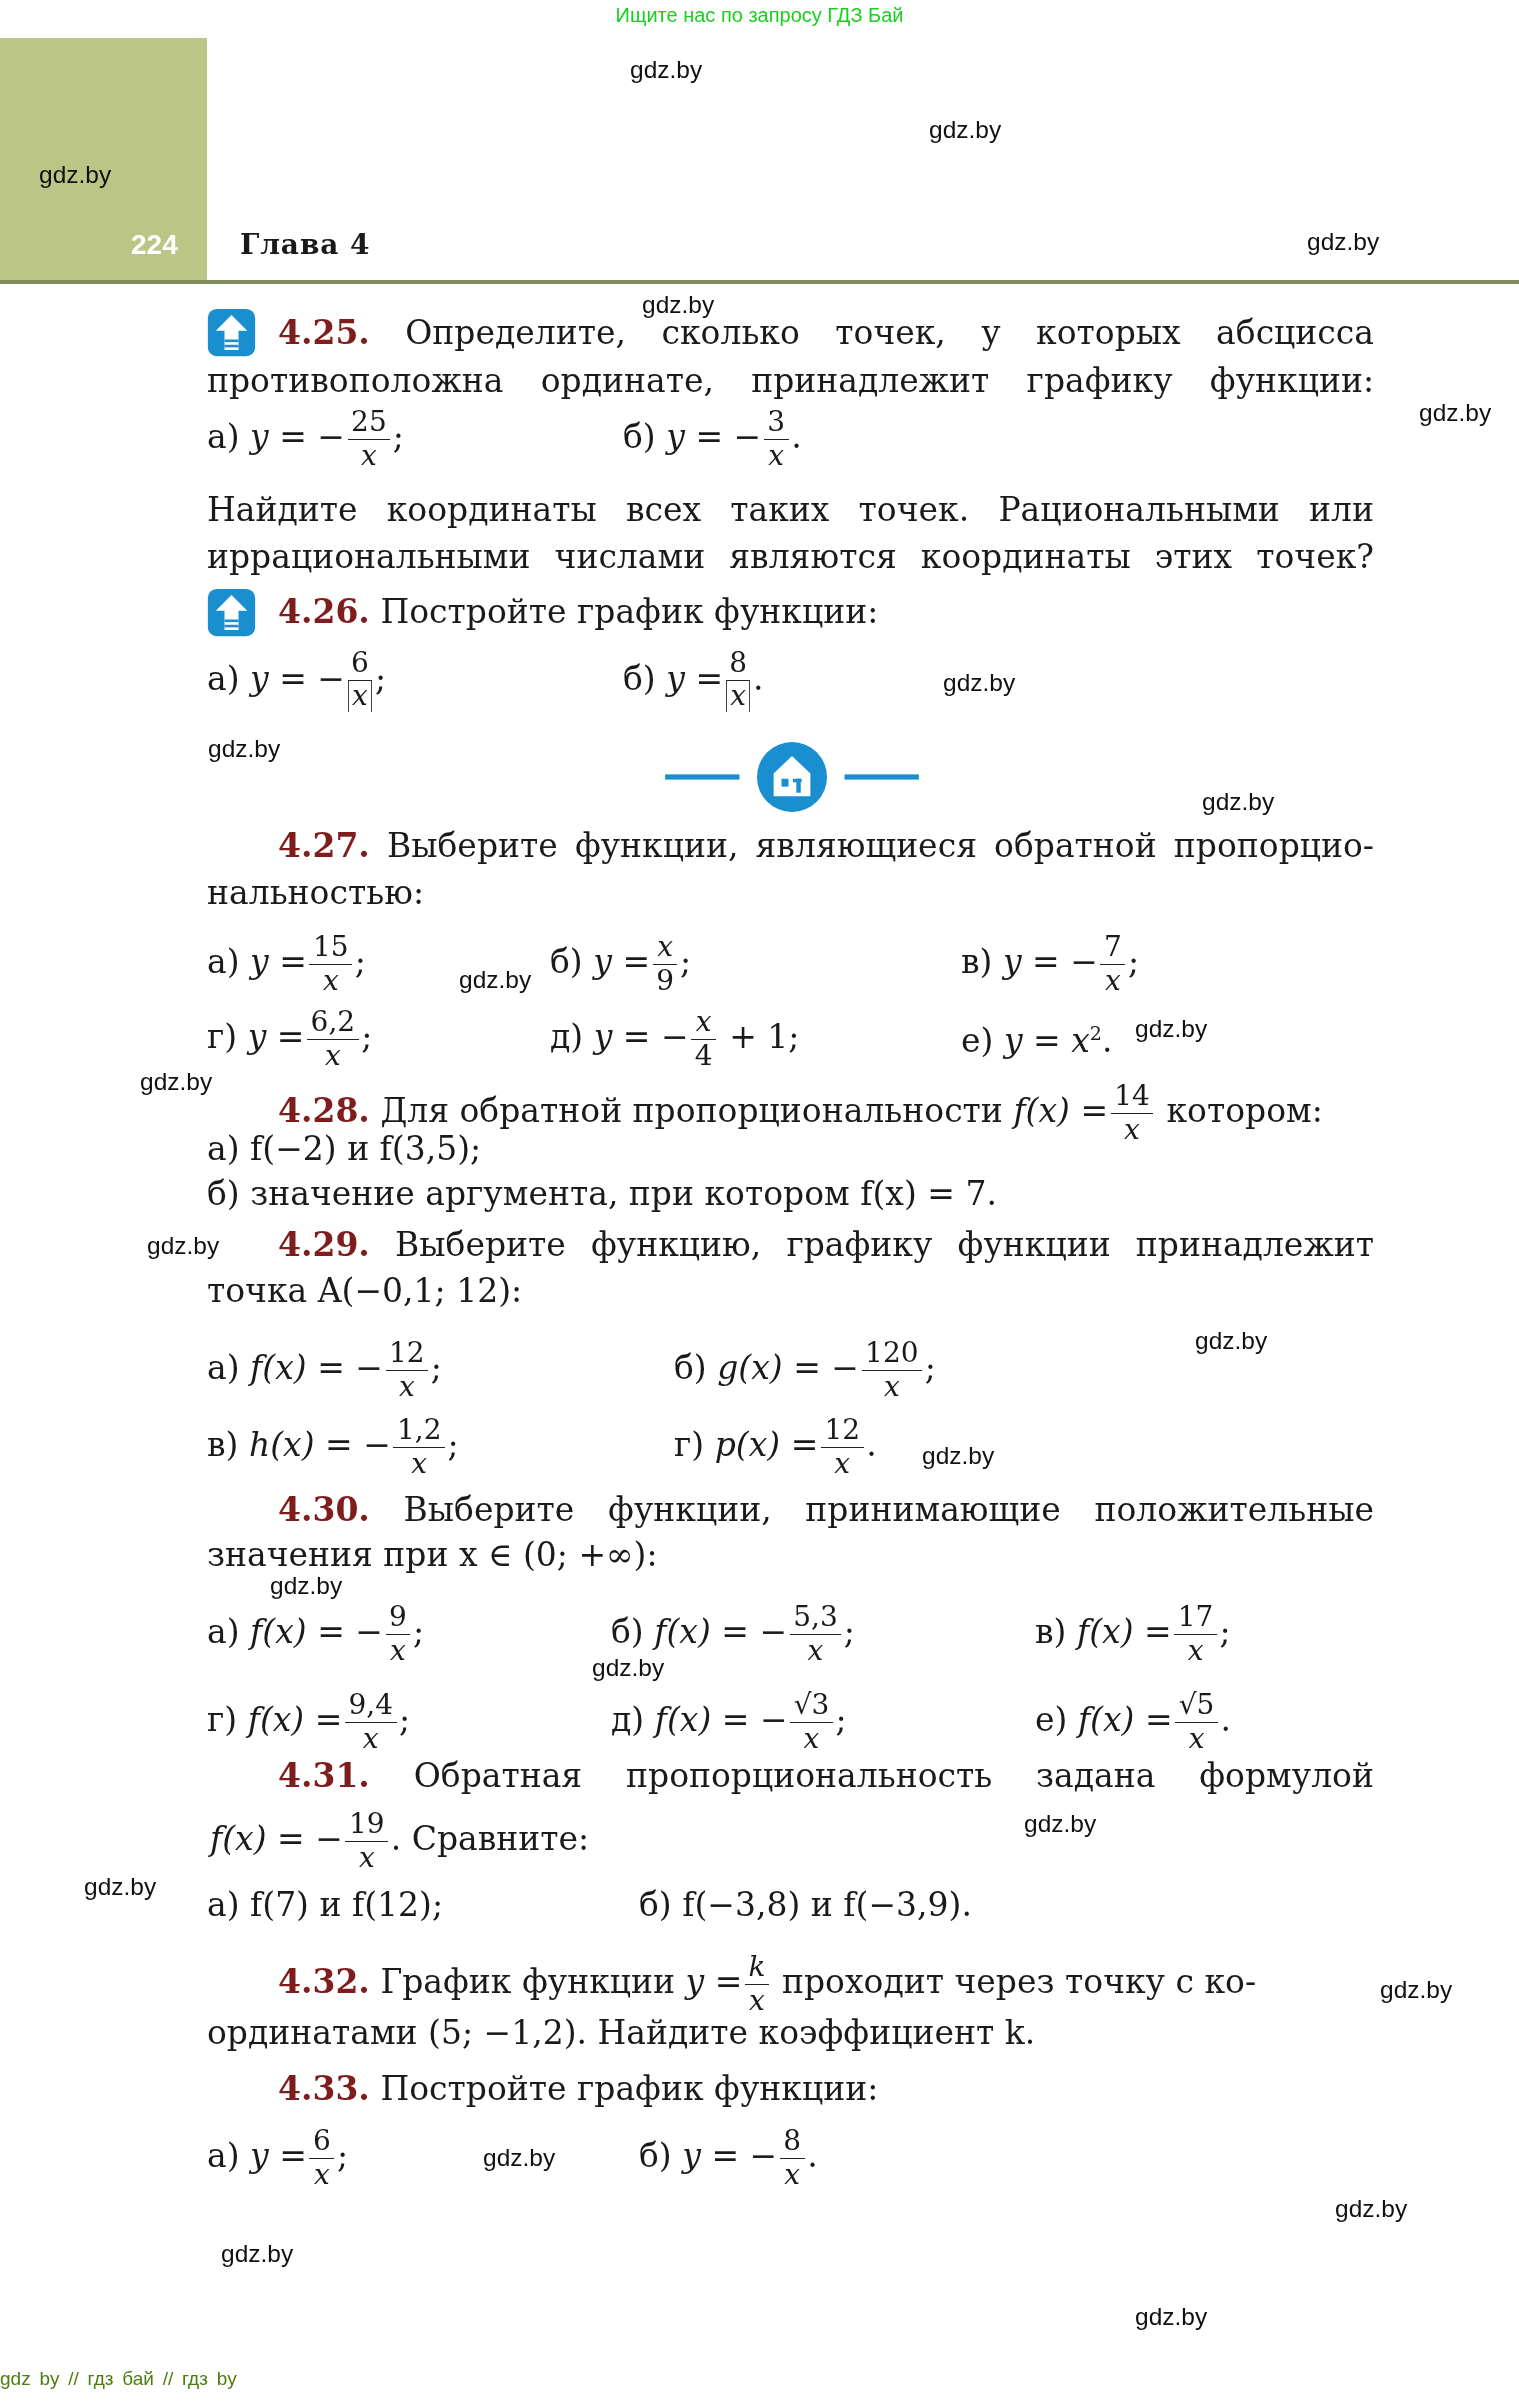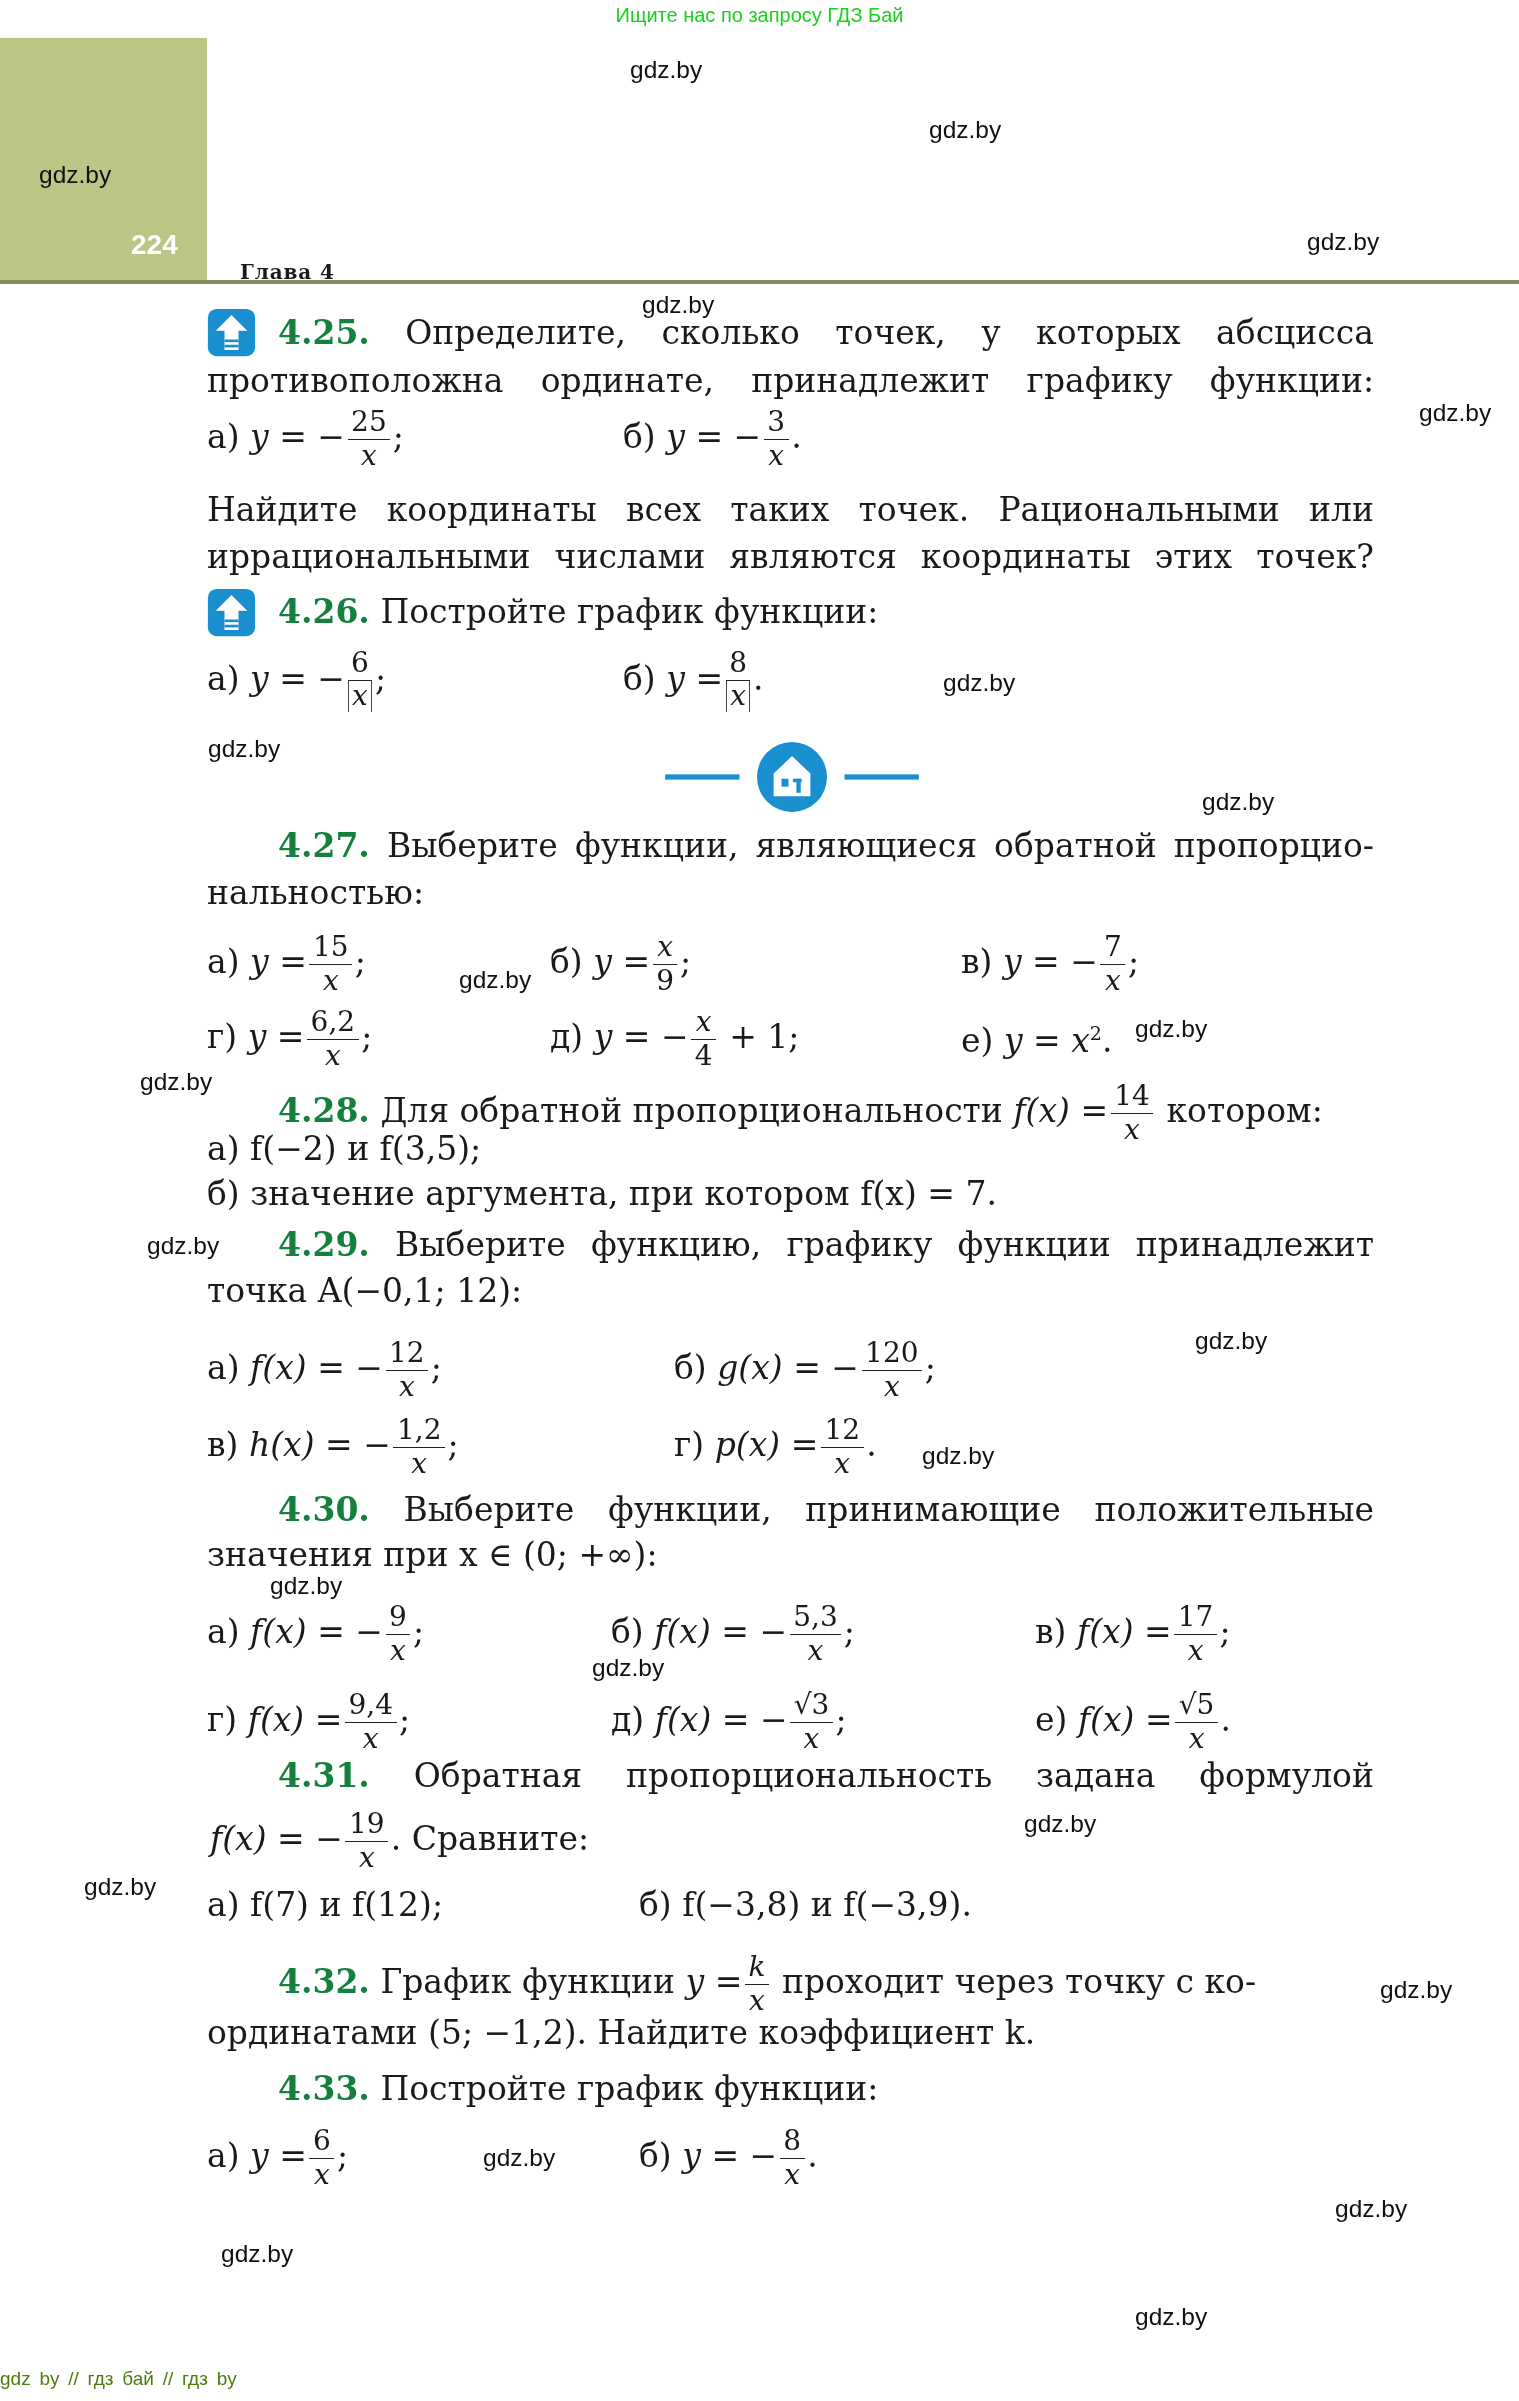--- a/index.html
+++ b/index.html
@@ -3,25 +3,25 @@
 <meta charset="utf-8">
 <style>
   html, body { margin:0; padding:0; }
   body { width:1519px; height:2401px; position:relative; background:#ffffff; overflow:hidden;
          font-family:"DejaVu Serif", "Liberation Serif", serif; color:#1a1a1a; }
   .topbanner { position:absolute; top:3.5px; left:0; width:1519px; text-align:center; color:#19d01e;
                font-family:"Liberation Sans", sans-serif; font-size:20px; }
   .sidebar { position:absolute; left:0; top:38px; width:207px; height:244px; background:#bac586; }
   .pagenum { position:absolute; left:131px; top:229px; color:#ffffff; font-family:"Liberation Sans", sans-serif;
              font-weight:bold; font-size:28px; }
-  .chapter { position:absolute; left:240px; top:228px; font-weight:bold; font-size:20px; letter-spacing:0.9px;margin-top:32px; }
+  .chapter { position:absolute; left:240px; top:228px; font-weight:bold; font-size:28px; letter-spacing:0.9px; }
   .hrule { position:absolute; left:0; top:280px; width:1519px; height:4.4px; background:#7f8c5e; }
   .wm { position:absolute; font-family:"Liberation Sans", sans-serif; font-size:24.5px; color:#111; }
   .line { position:absolute; font-size:33px; white-space:nowrap; line-height:40px; }
-  .num { color:#15803d; font-weight:bold; }
+  .num { color:#7f1d1d; font-weight:bold; }
   .justify { text-align:justify; text-align-last:justify; }
   .frac { display:inline-block; vertical-align:middle; text-align:center; margin:0 2.6px; line-height:1; }
   .frac .n { display:block; padding:0 3.5px 2.6px; font-size:28px; }
   .frac .d { display:block; border-top:1.8px solid #222; padding:2.6px 3.5px 0; font-size:28px; font-style:italic; }
   .frac .abs-d { border-left:1.3px solid #444; border-right:1.3px solid #444; padding:1.8px 3.5px; }
   .it { font-style:italic; }
   .upicon { position:absolute; width:49px; height:49px; }
   .housewrap { position:absolute; left:665px; top:742px; width:254px; height:70px; }
   .footer { position:absolute; top:2368px; left:0; width:1519px; text-align:left; color:#4d7c0f;
             font-family:"Liberation Sans", sans-serif; font-size:19px; word-spacing:3.5px; }

